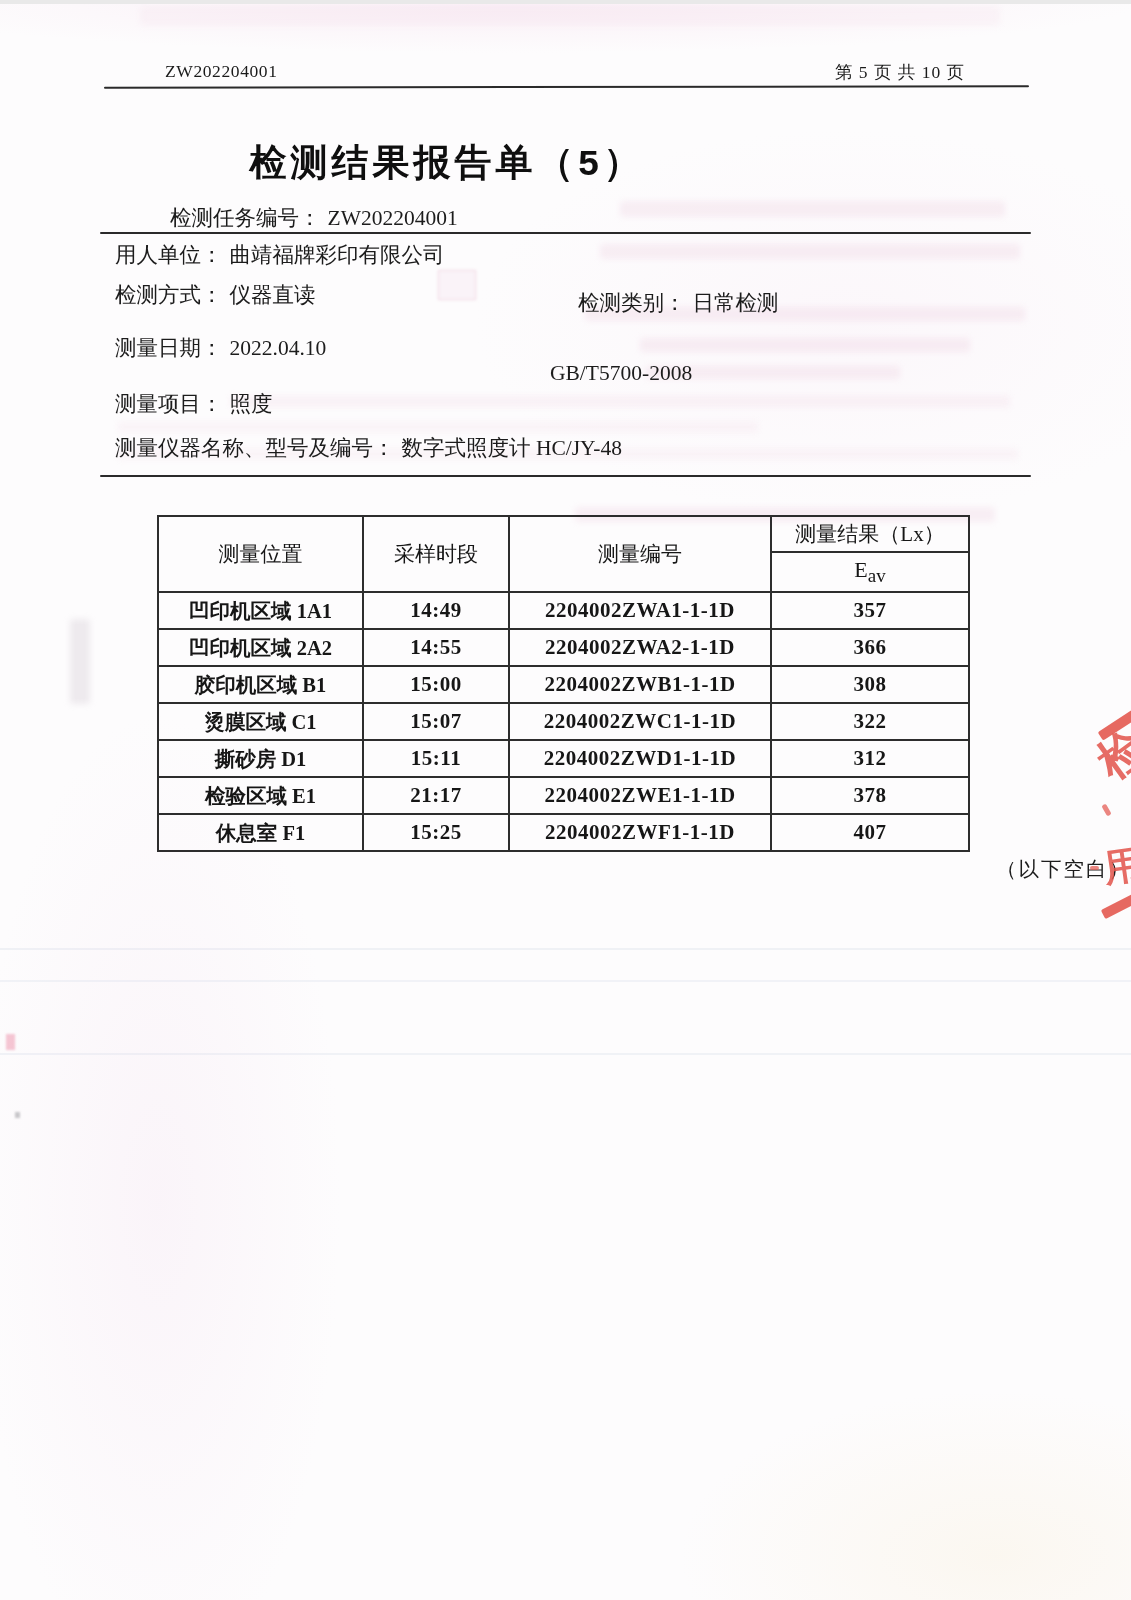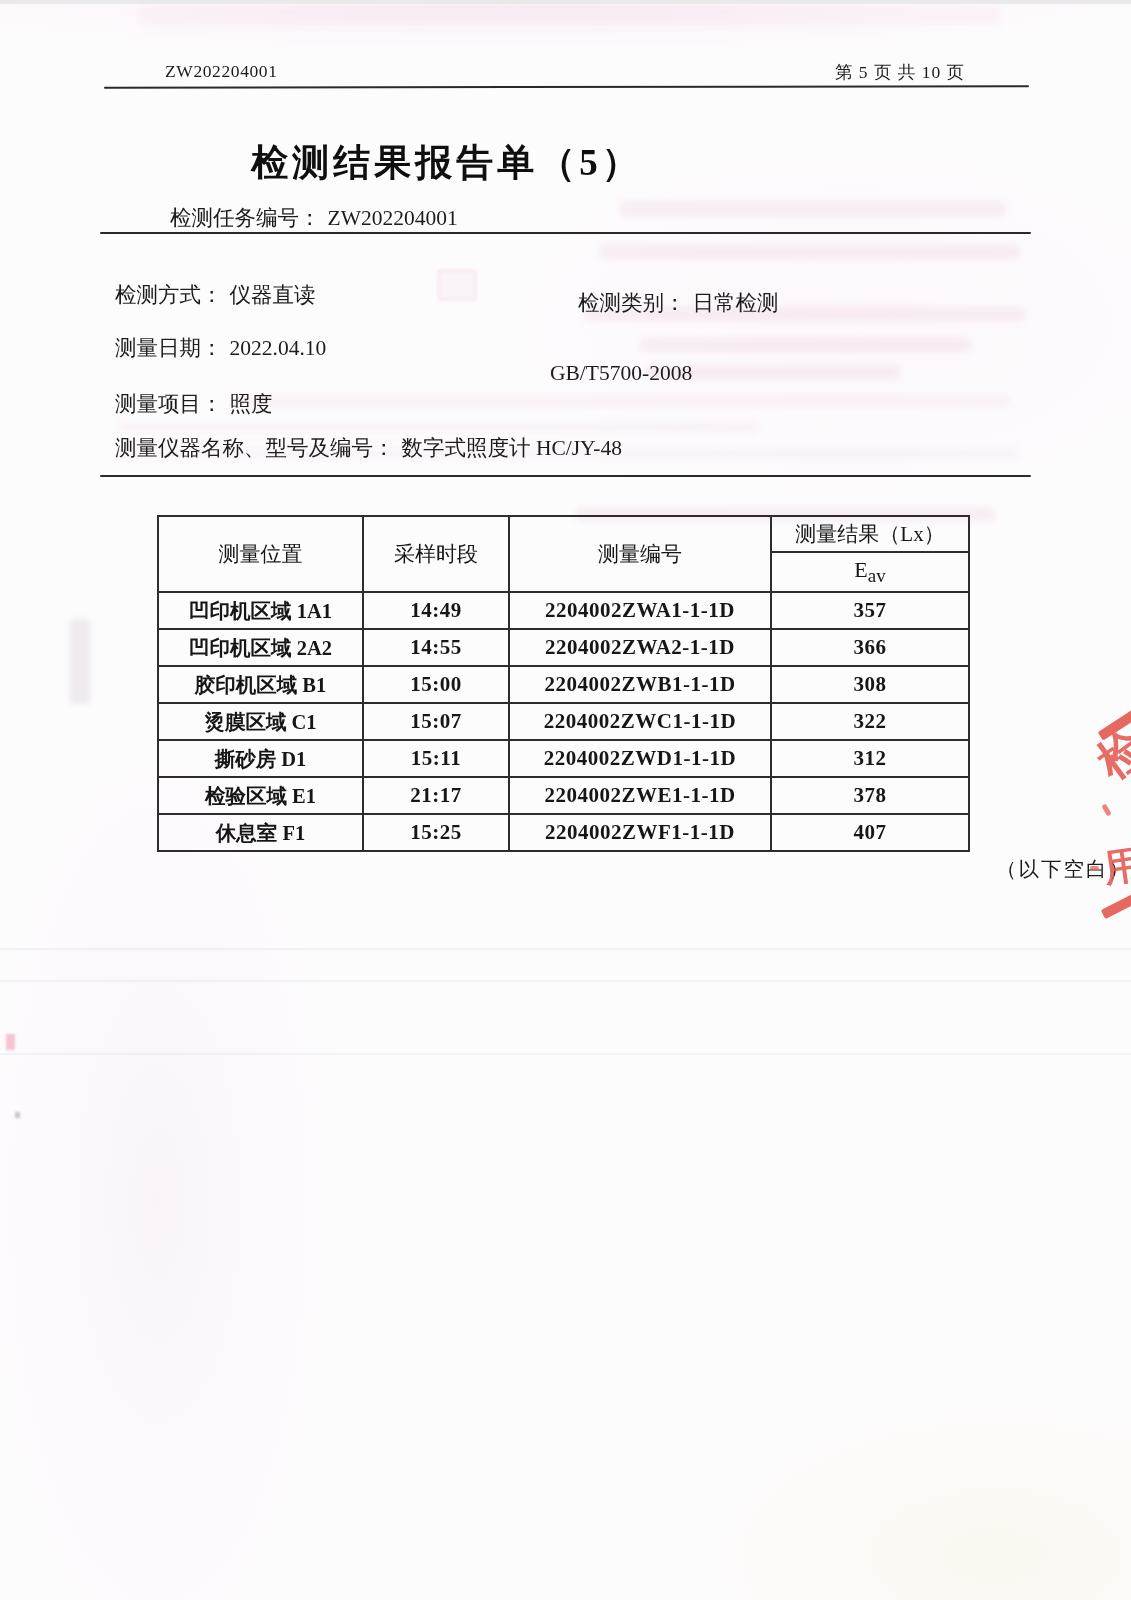--- a/index.html
+++ b/index.html
@@ -40,21 +40,21 @@
   }
   .speck{position:absolute;filter:blur(1px);pointer-events:none;}
   
   .rule{position:absolute;background:#2a2a2a;height:2.4px;border-radius:1px;}
   
   .doc-no{position:absolute;left:165px;top:57px;font-size:17.5px;letter-spacing:0.6px;color:#1a1a1a;}
   .page-indicator{position:absolute;right:166px;top:56px;font-size:17.5px;letter-spacing:1px;color:#1a1a1a;}
   .title{
     position:absolute;left:0;top:134px;width:894px;margin:0;
     text-align:center;
-    font-family:Liberation Serif, serif;
+    font-family:Liberation Mono, monospace;
     font-weight:700;font-size:37px;letter-spacing:4px;color:#0f0f0f;
   }
   
   .line{position:absolute;font-size:21.5px;white-space:nowrap;color:#1c1c1c;}
   .line .val{margin-left:7px;}
   
   .result-table{
     position:absolute;left:157px;top:511px;
     border-collapse:collapse;table-layout:fixed;width:811px;
     font-size:20px;color:#161616;
@@ -107,20 +107,23 @@
   <div class="page-indicator">第 5 页 共 10 页</div>
   <div class="rule" style="left:104px;top:82px;width:925px;transform:rotate(-0.08deg)"></div>
 
   <h1 class="title">检测结果报告单（5）</h1>
 
   <div class="line" style="left:170px;top:199px">
     <span>检测任务编号：</span><span class="val">ZW202204001</span>
   </div>
   <div class="rule" style="left:100px;top:228px;width:931px"></div>
 
+  <div class="line" style="left:115px;top:236px">
+    <span>用人单位：</span><span class="val">曲靖福牌彩印有限公司</span>
+  </div>
 
   <div class="line" style="left:115px;top:276px">
     <span>检测方式：</span><span class="val">仪器直读</span>
   </div>
   <div class="line" style="left:578px;top:284px">
     <span>检测类别：</span><span class="val">日常检测</span>
   </div>
 
   <div class="line" style="left:115px;top:329px">
     <span>测量日期：</span><span class="val">2022.04.10</span>

